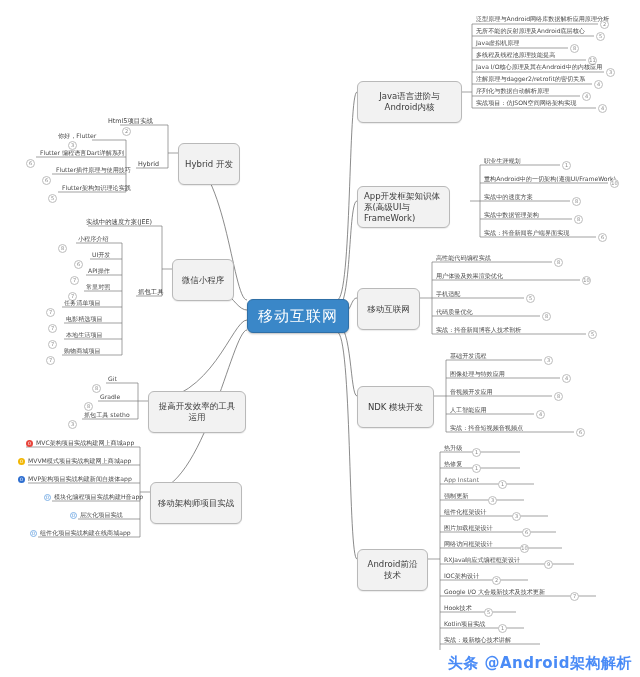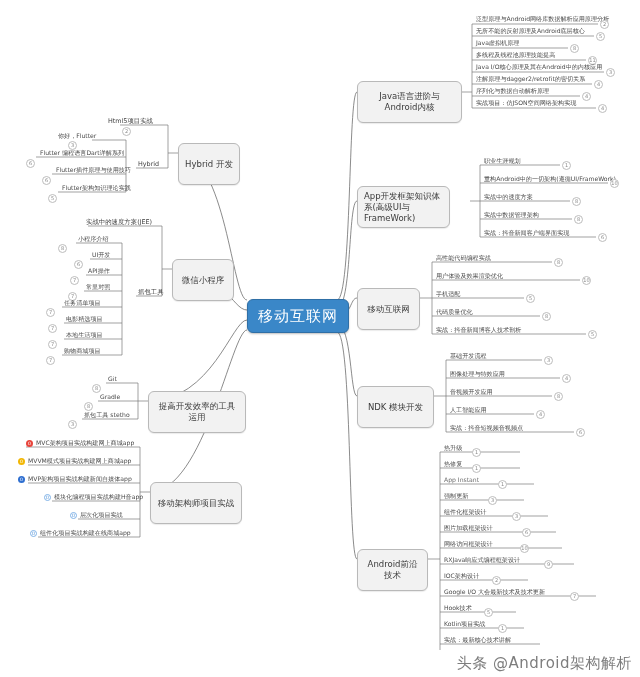--- a/index.html
+++ b/index.html
@@ -72,22 +72,23 @@
     display:flex;align-items:center;justify-content:center;
     color:#fff;font-size:4.5px;line-height:7px;
   }
   .dot.red{background:#e8453c;}
   .dot.yellow{background:#f2b705;}
   .dot.blue{background:#2f6fd0;}
   .dot.ring{background:#fff;border:1px solid #7fb2e8;color:#4b8fd6;}
 
   .watermark{
     position:absolute;right:8px;bottom:4px;
-    color:#737373;font-size:15px;letter-spacing:.5px;
+    color:#3b82f6;font-size:15px;letter-spacing:.5px;
     opacity:.92;
+    font-weight:bold;
   }
 </style>
 </head>
 <body>
 
 <div id="stage">
 
   <svg id="wires" viewBox="0 0 640 677">
     <g fill="none" stroke="#6d6d6d" stroke-width="0.8">
 

